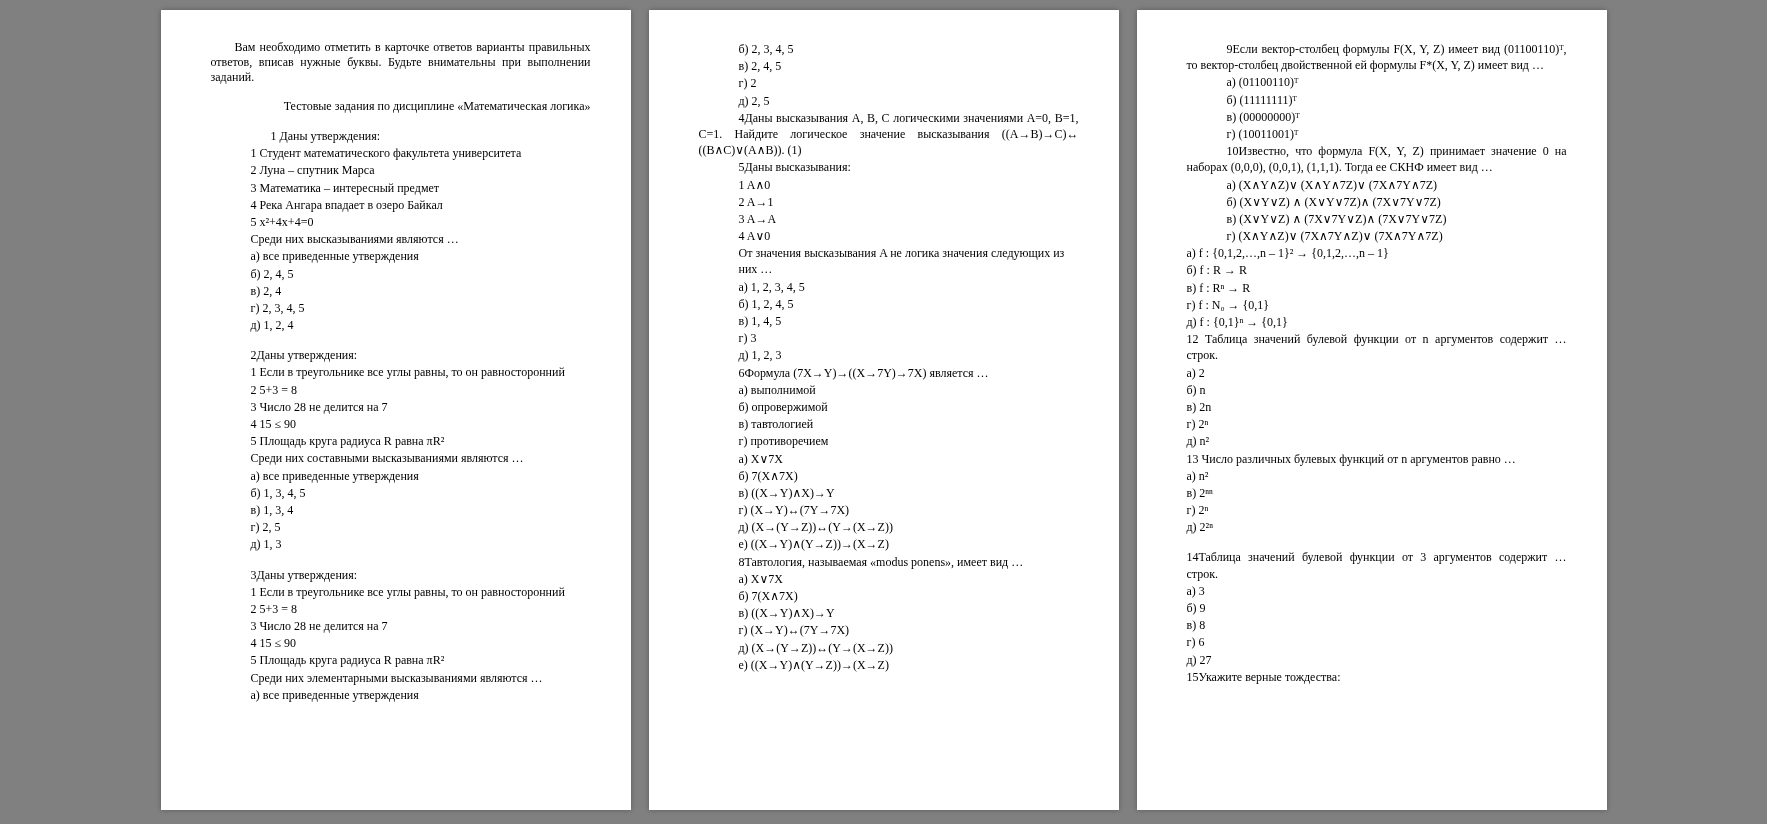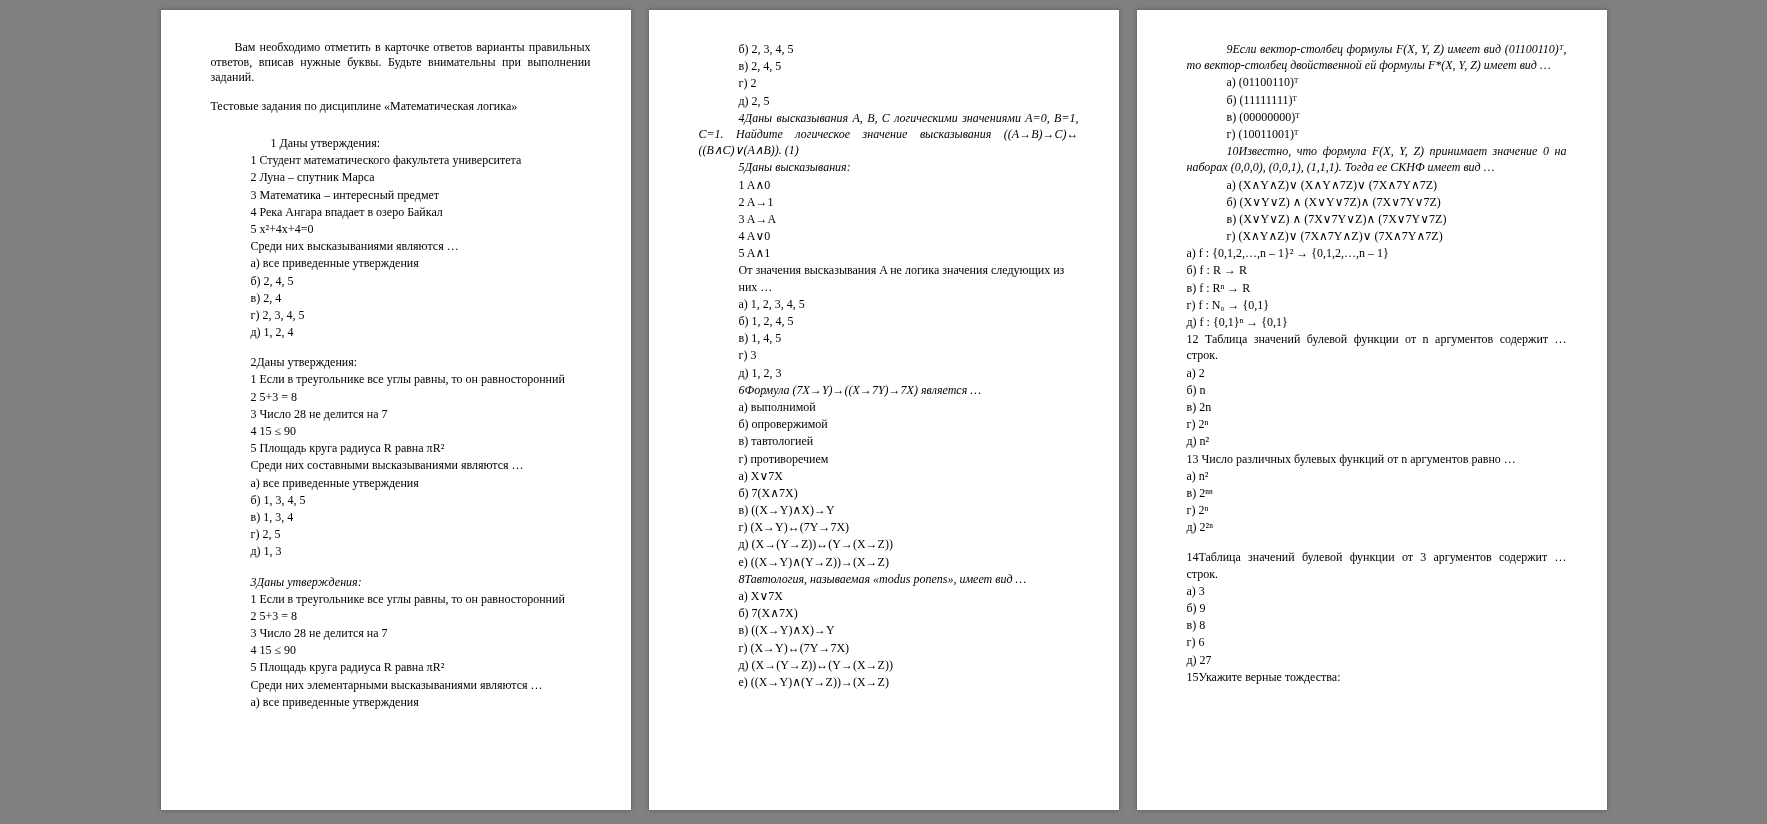--- a/index.html
+++ b/index.html
@@ -21,36 +21,35 @@
     padding: 30px 40px 30px 50px;
     box-sizing: border-box;
     box-shadow: 0 0 5px rgba(0,0,0,0.3);
   }
   .intro {
     text-align: justify;
     margin-bottom: 14px;
     text-indent: 24px;
   }
   .title {
-    text-align: left;
-    margin-bottom: 21px;
+    text-align: right;
+    margin-bottom: 14px;
   }
   .line {
     margin: 1px 0;
     padding-left: 40px;
     line-height: 1.35;
   }
   .line.more {
     padding-left: 60px;
   }
   .line.q {
     padding-left: 0;
     text-indent: 40px;
     text-align: justify;
-    font-style: italic;
   }
   .line.qless {
     padding-left: 0;
     text-align: justify;
   }
   .sp { margin-top: 14px; }
 </style>
 </head>
 <body>
 
@@ -98,21 +97,20 @@
       <div class="line">б) 2, 3, 4, 5</div>
       <div class="line">в) 2, 4, 5</div>
       <div class="line">г) 2</div>
       <div class="line">д) 2, 5</div>
       <div class="line q">4Даны высказывания A, B, C логическими значениями A=0, B=1, C=1. Найдите логическое значение высказывания ((A→B)→C)↔ ((B∧C)∨(A∧B)). (1)</div>
       <div class="line q">5Даны высказывания:</div>
       <div class="line">1 A∧0</div>
       <div class="line">2 A→1</div>
       <div class="line">3 A→A</div>
       <div class="line">4 A∨0</div>
-      <div class="line">5 A∧1</div>
       <div class="line">От значения высказывания A не логика значения следующих из них …</div>
       <div class="line">а) 1, 2, 3, 4, 5</div>
       <div class="line">б) 1, 2, 4, 5</div>
       <div class="line">в) 1, 4, 5</div>
       <div class="line">г) 3</div>
       <div class="line">д) 1, 2, 3</div>
       <div class="line q">6Формула (7X→Y)→((X→7Y)→7X) является …</div>
       <div class="line">а) выполнимой</div>
       <div class="line">б) опровержимой</div>
       <div class="line">в) тавтологией</div>

